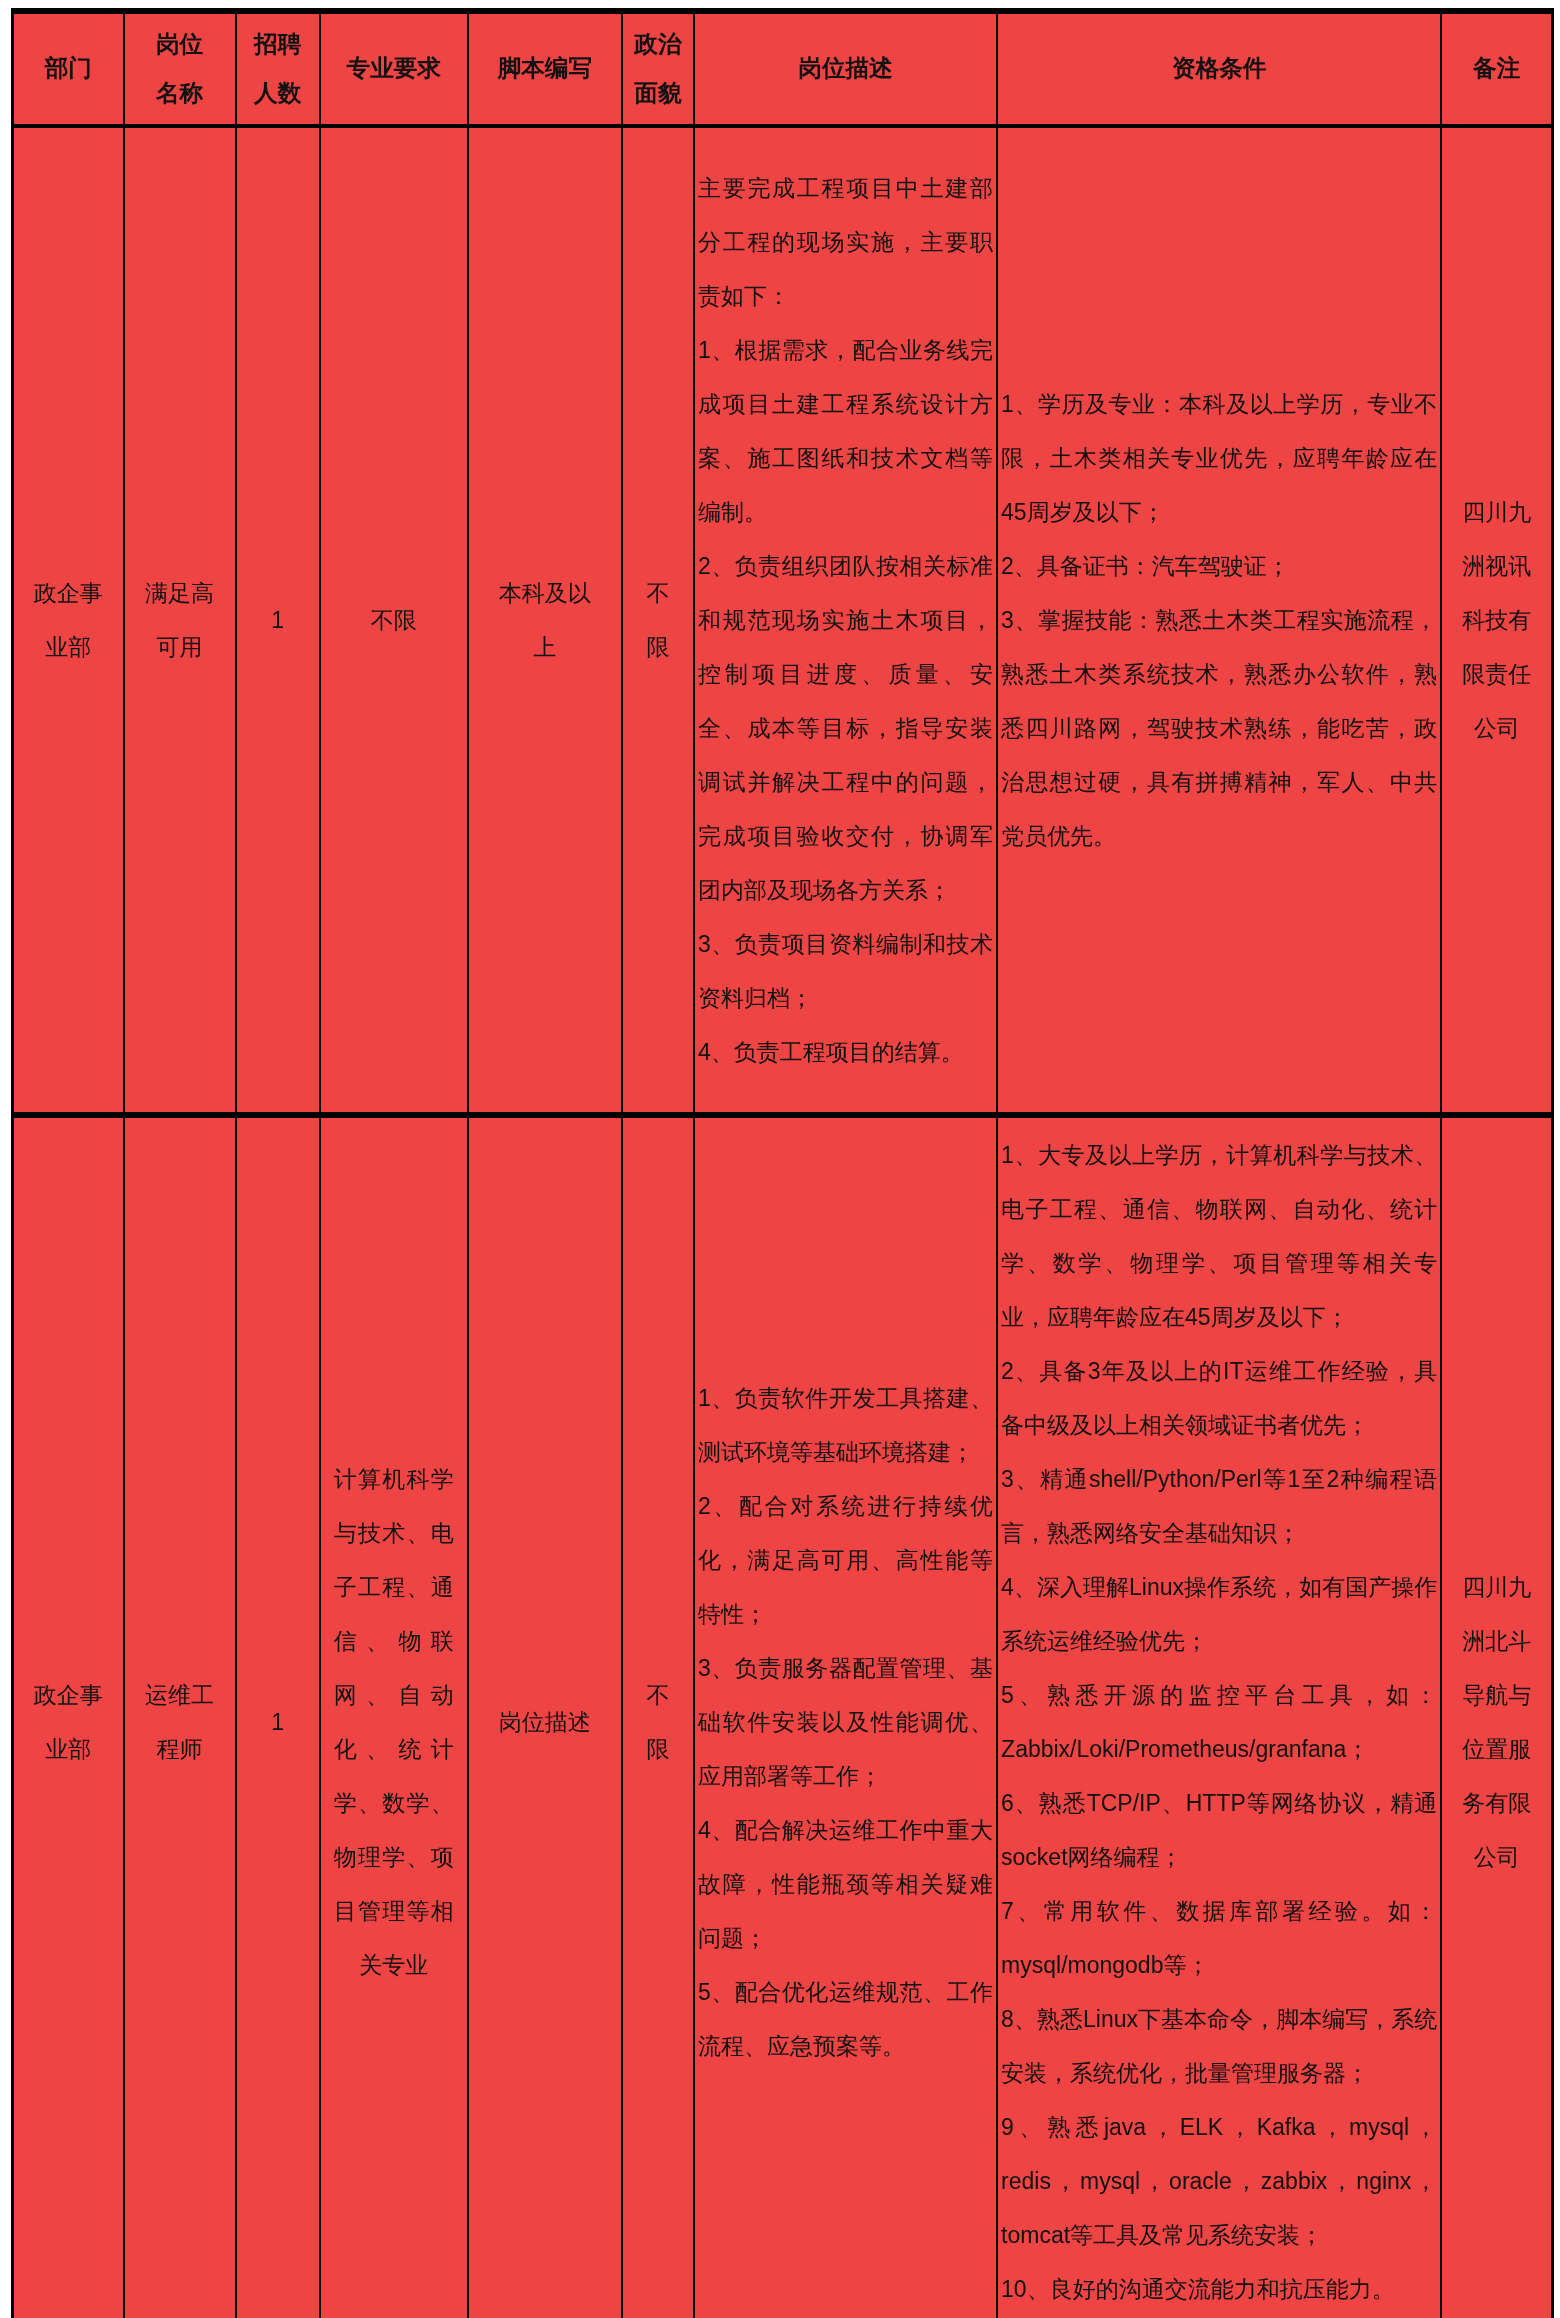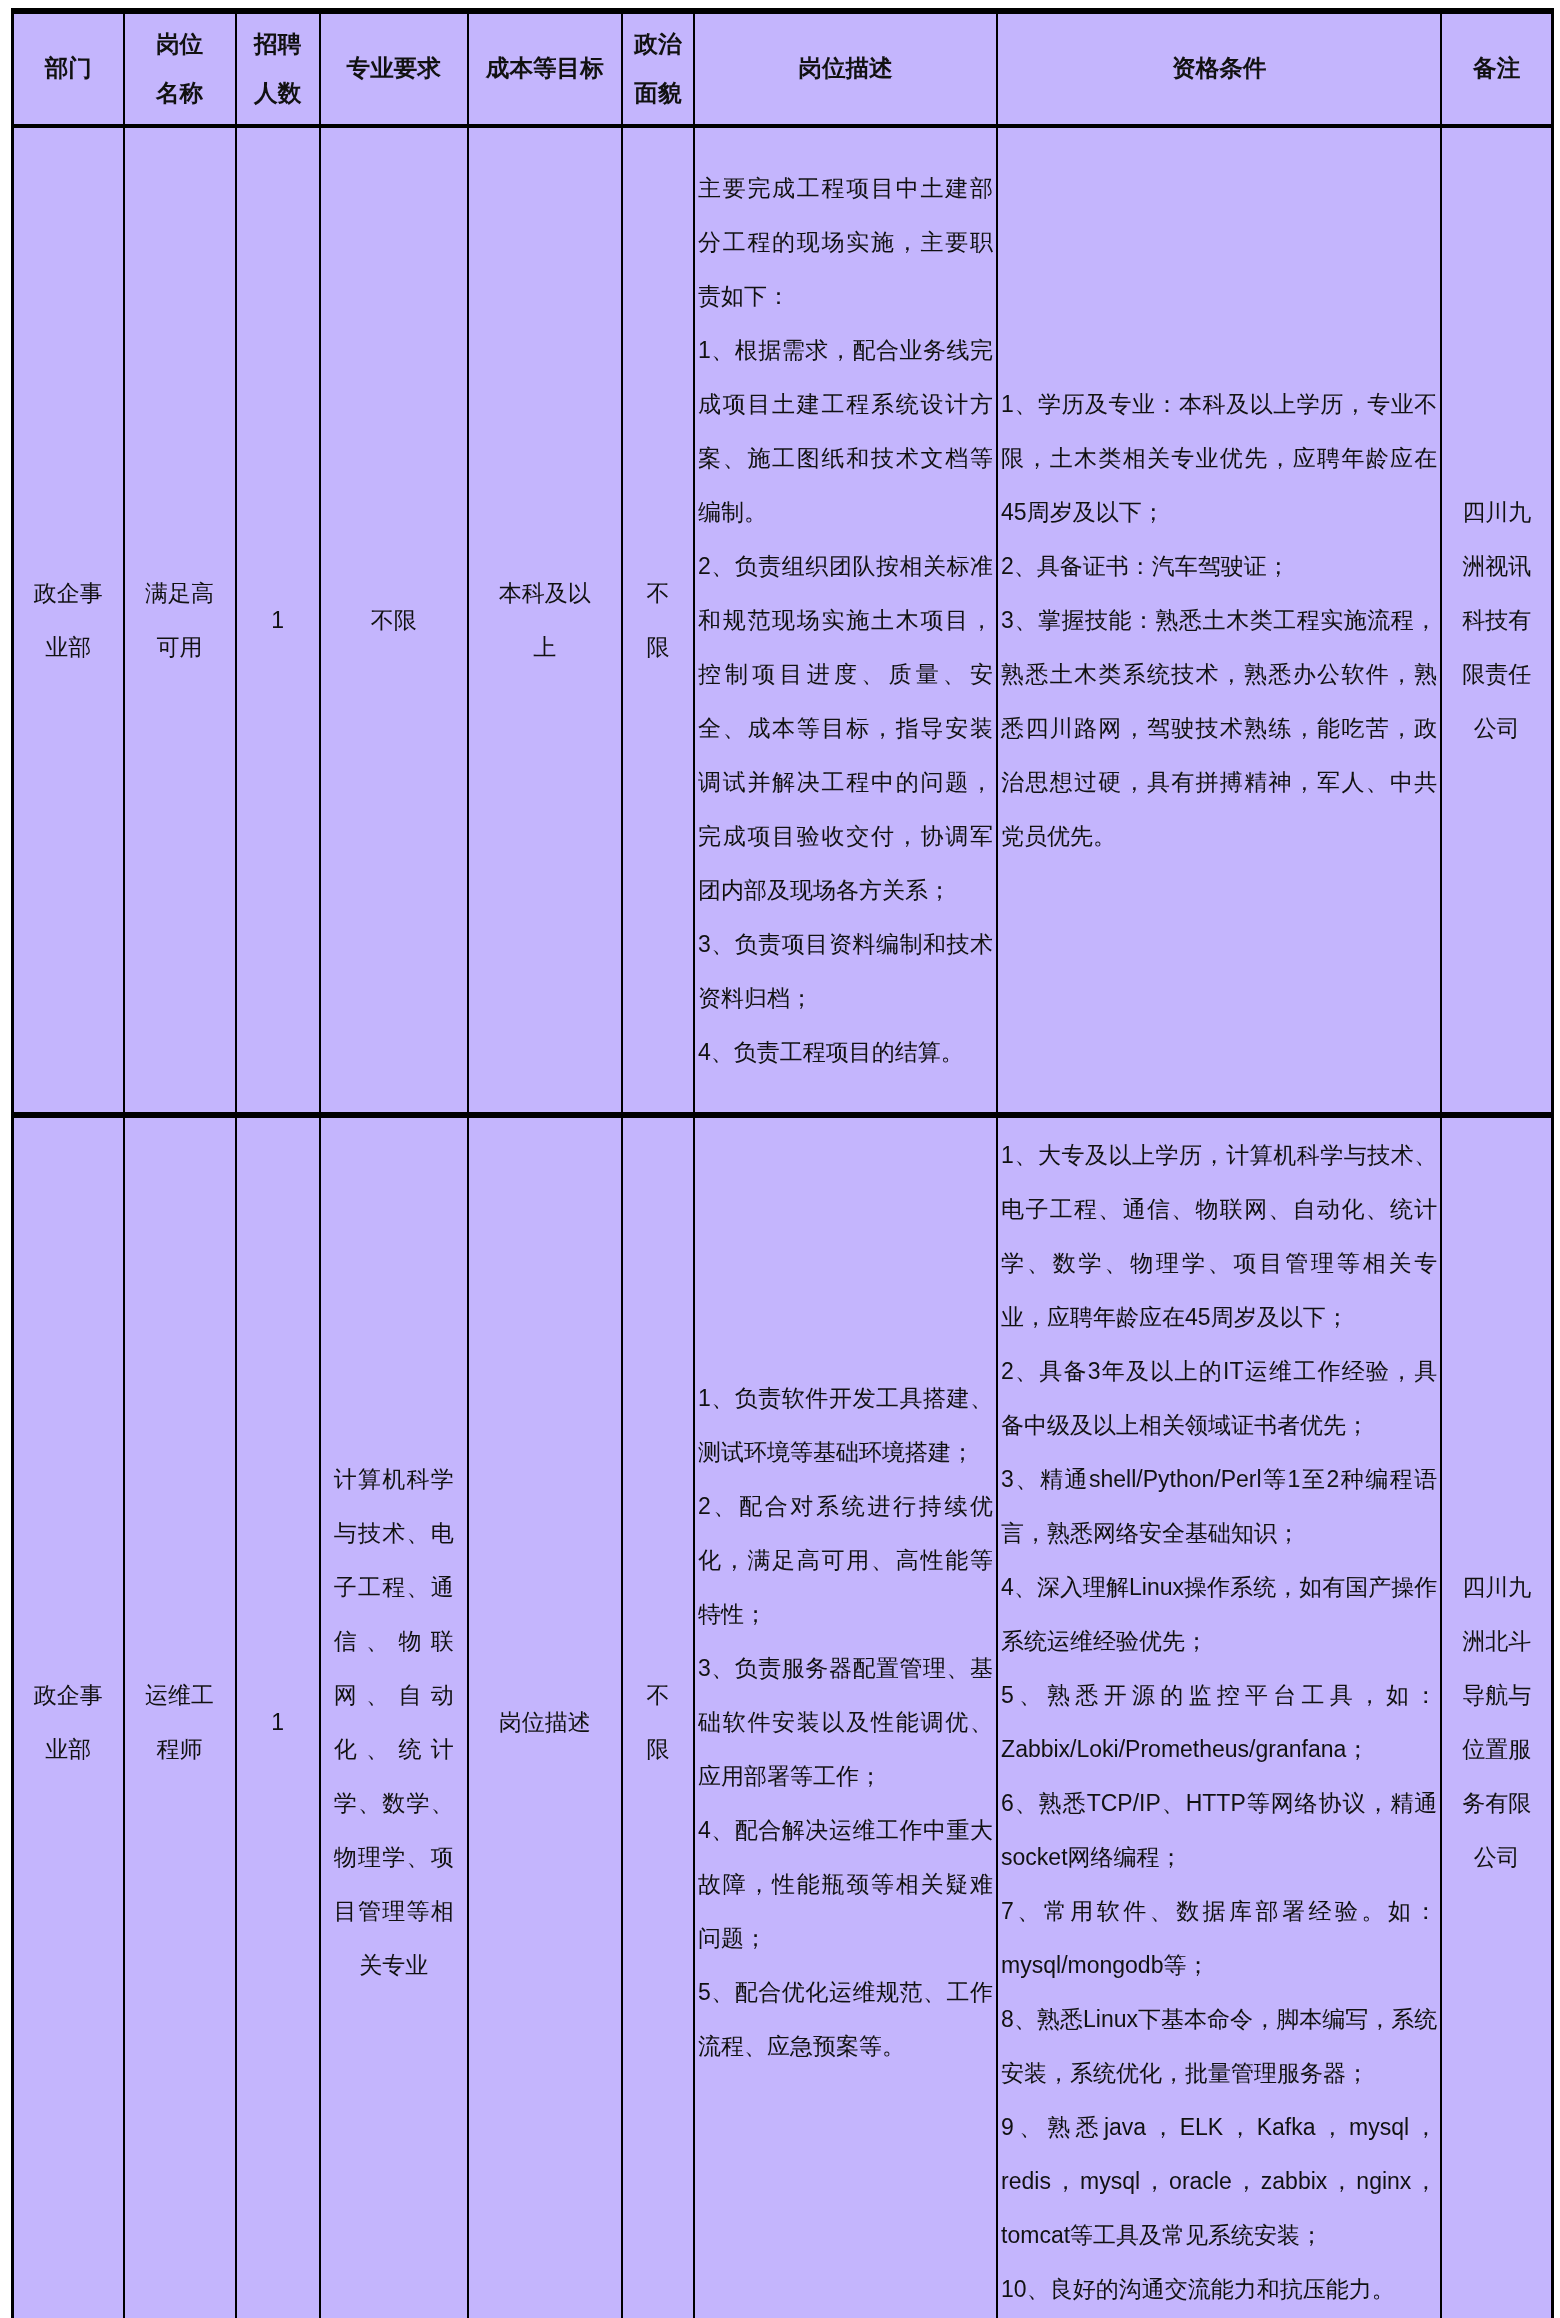--- a/index.html
+++ b/index.html
@@ -41,21 +41,21 @@
   col.c-note { width: 111px; }
 
   th, td {
     border: 2.4px solid #000;
     vertical-align: middle;
     text-align: center;
     font-size: 23px;
     font-weight: 400;
     line-height: 54px;
     padding: 0;
-    background: #c4b5fd;
+    background: #ef4444;
   }
   tr.header-row th {
     height: 110px;
     font-weight: 700;
     font-size: 23.6px;
     line-height: 49px;
     white-space: pre-line;
     border-bottom: 4.7px solid #000;
   }
   tr.data-row-1 td { height: 984px; border-bottom: 6.3px solid #000; }
@@ -101,21 +101,21 @@
         <col class="c-note">
     </colgroup>
     <tbody>
       <tr class="header-row">
         <th>部门</th>
         <th>岗位
 名称</th>
         <th>招聘
 人数</th>
         <th>专业要求</th>
-        <th>成本等目标</th>
+        <th>脚本编写</th>
         <th>政治
 面貌</th>
         <th>岗位描述</th>
         <th>资格条件</th>
         <th>备注</th>
       </tr>
 
       <tr class="data-row-1">
         <td>
           <div class="cell-center">政企事业部</div>

